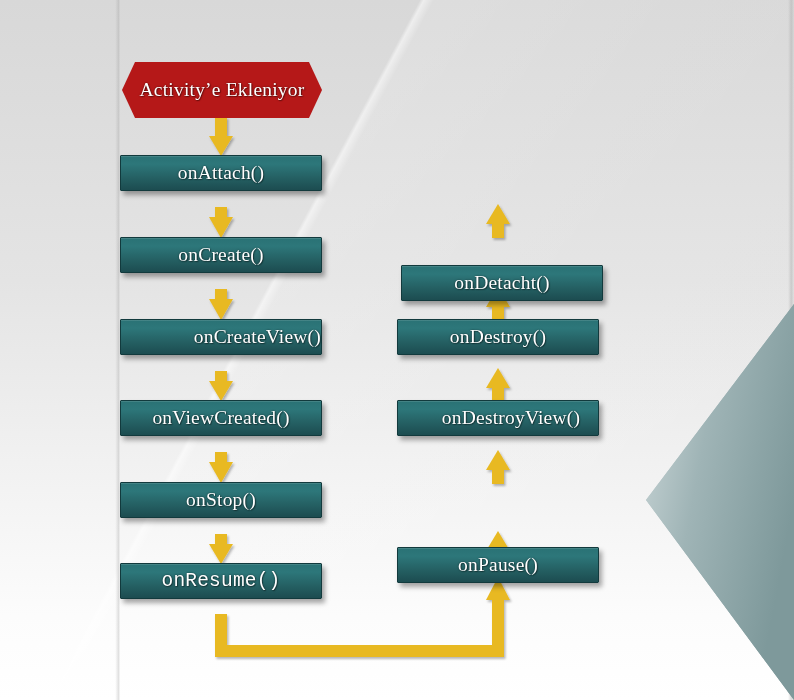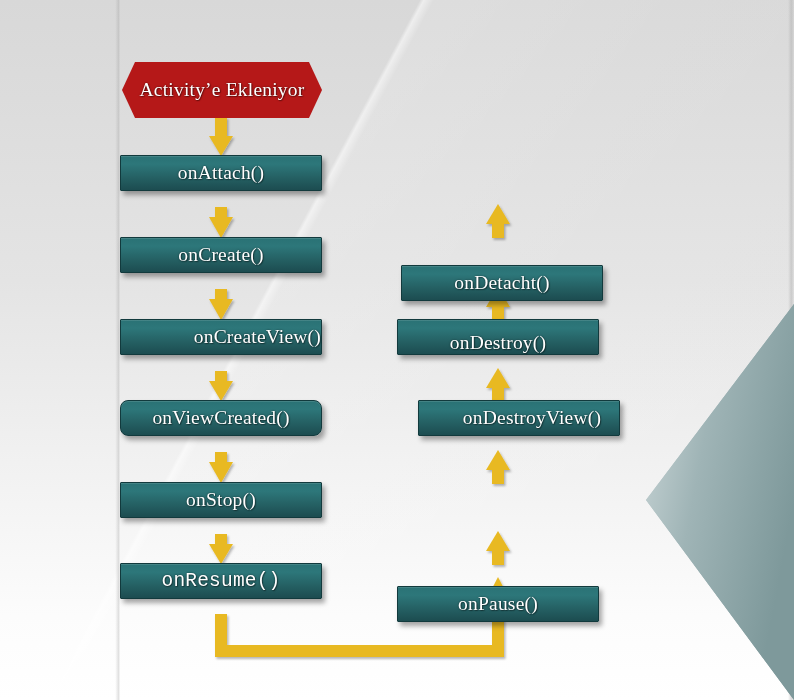--- a/index.html
+++ b/index.html
@@ -194,43 +194,43 @@
   </div>
 
   <div class="node box" style="left:120px; top:237px;">
     <span>onCreate()</span>
   </div>
 
   <div class="node box" style="left:120px; top:319px;justify-content:flex-end;">
     <span>onCreateView()</span>
   </div>
 
-  <div class="node box" style="left:120px; top:400px;border-radius:8px;">
+  <div class="node box" style="left:120px; top:400px;">
     <span>onViewCreated()</span>
   </div>
 
   <div class="node box" style="left:120px; top:482px;">
     <span>onStop()</span>
   </div>
 
   <div class="node box" style="left:120px; top:563px;font-family:Liberation Mono, monospace;">
     <span>onResume()</span>
   </div>
 
 
   <div class="node box" style="left:401px; top:237px;margin-top:28px;">
     <span>onDetacht()</span>
   </div>
 
-  <div class="node box" style="left:397px; top:319px;align-items:flex-end;">
+  <div class="node box" style="left:397px; top:319px;">
     <span>onDestroy()</span>
   </div>
 
-  <div class="node box" style="left:418px; top:400px;padding-left:26px;">
+  <div class="node box" style="left:397px; top:400px;padding-left:26px;">
     <span>onDestroyView()</span>
   </div>
 
 
-  <div class="node box" style="left:397px; top:586px;">
+  <div class="node box" style="left:397px; top:547px;">
     <span>onPause()</span>
   </div>
 
 </div>
 
 </body></html>

